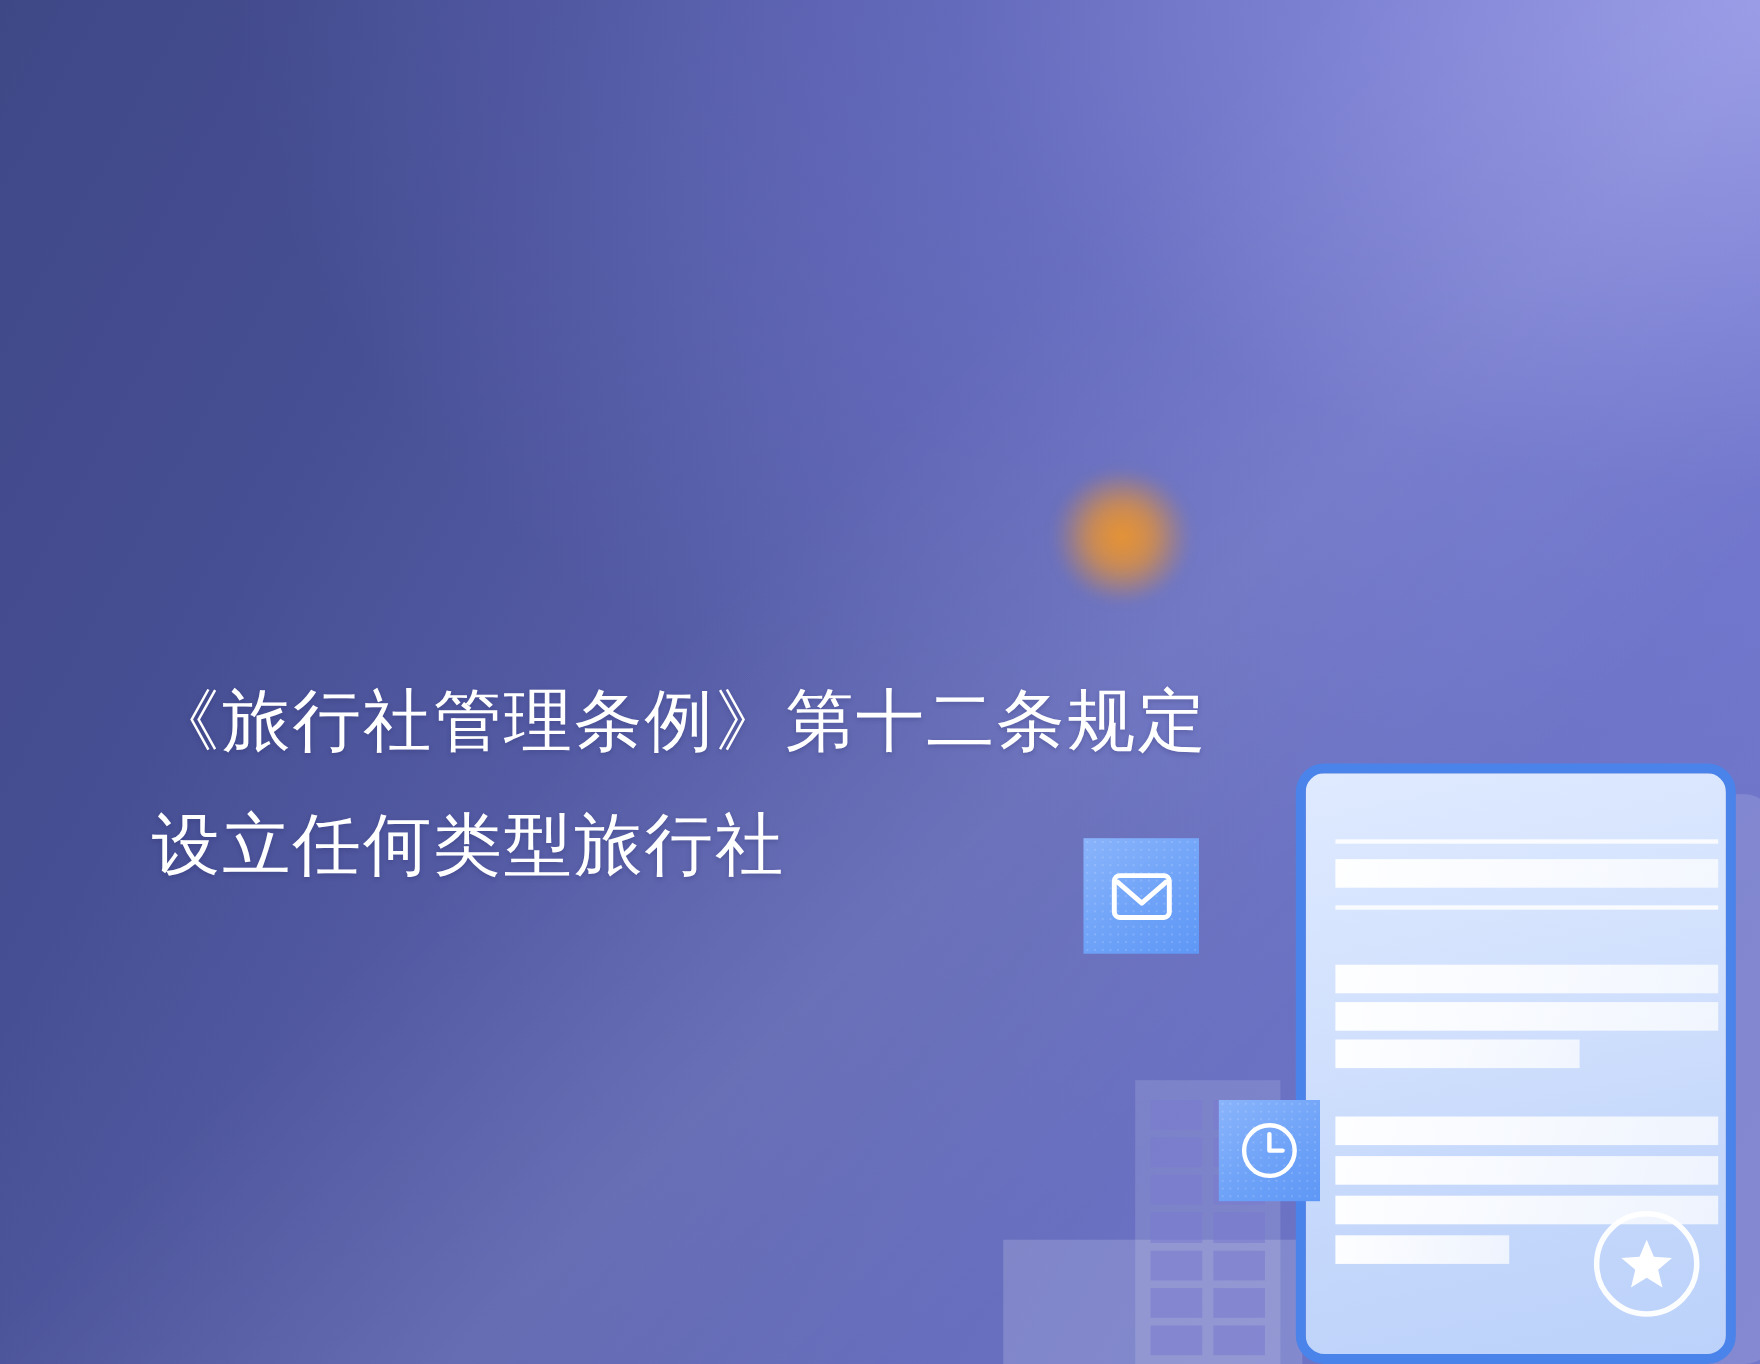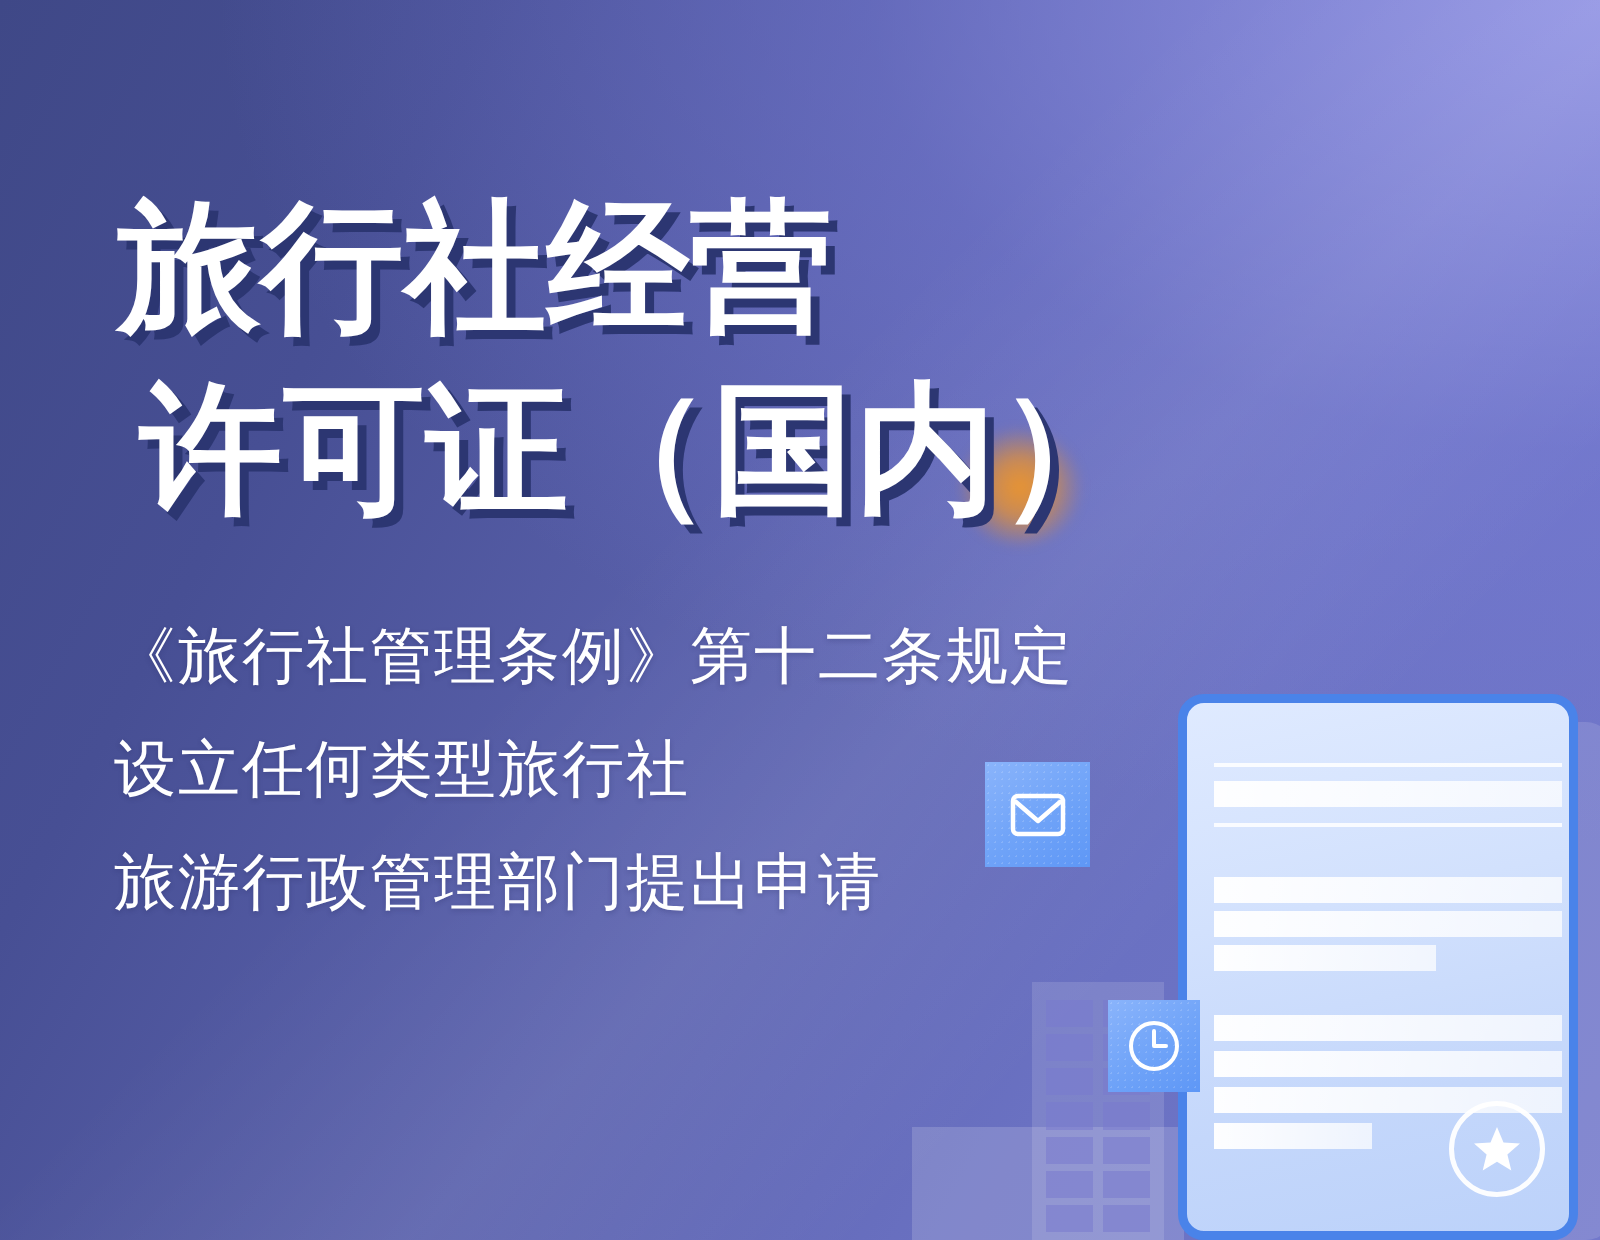--- a/index.html
+++ b/index.html
@@ -67,20 +67,21 @@
     z-index: 6;
   }
   .body-line {
     color: #ffffff;
     font-size: 62px;
     line-height: 1.82;
     font-weight: 400;
     letter-spacing: 2px;
     white-space: nowrap;
     text-shadow: 0 2px 5px rgba(35,40,95,0.28);
+    margin-left: 24px;
   }
 
   
   .illus { position: absolute; left: 0; top: 0; width: 1600px; height: 1240px; }
 
   
   .base-slab {
     position: absolute;
     left: 912px;
     top: 1127px;
@@ -250,24 +251,19 @@
     <div class="tile clock">
       <div class="dotmask"></div>
       <svg width="56" height="56" viewBox="0 0 56 56" aria-hidden="true">
         <circle cx="28" cy="28" r="23" fill="none" stroke="#ffffff" stroke-width="4"></circle>
         <path d="M28 13 L28 28 L40 28" fill="none" stroke="#ffffff" stroke-width="4" stroke-linecap="round" stroke-linejoin="round"></path>
       </svg>
     </div>
 
   </div>
 
-  <div class="title-block">
-    <div class="title-line l1">旅行社经营</div>
-    <div class="title-line l2">许可证（国内）</div>
-  </div>
 
   <div class="body-block">
     <div class="body-line">《旅行社管理条例》第十二条规定</div>
     <div class="body-line">设立任何类型旅行社</div>
-    <div class="body-line">旅游行政管理部门提出申请</div>
   </div>
 
 </div>
 
 </body></html>

